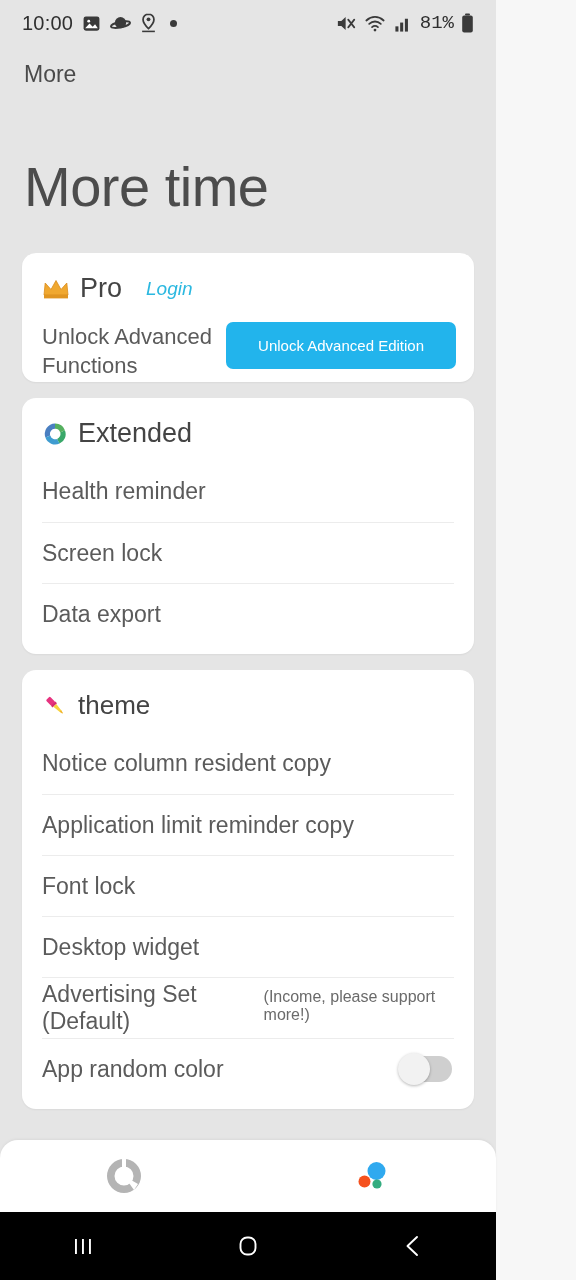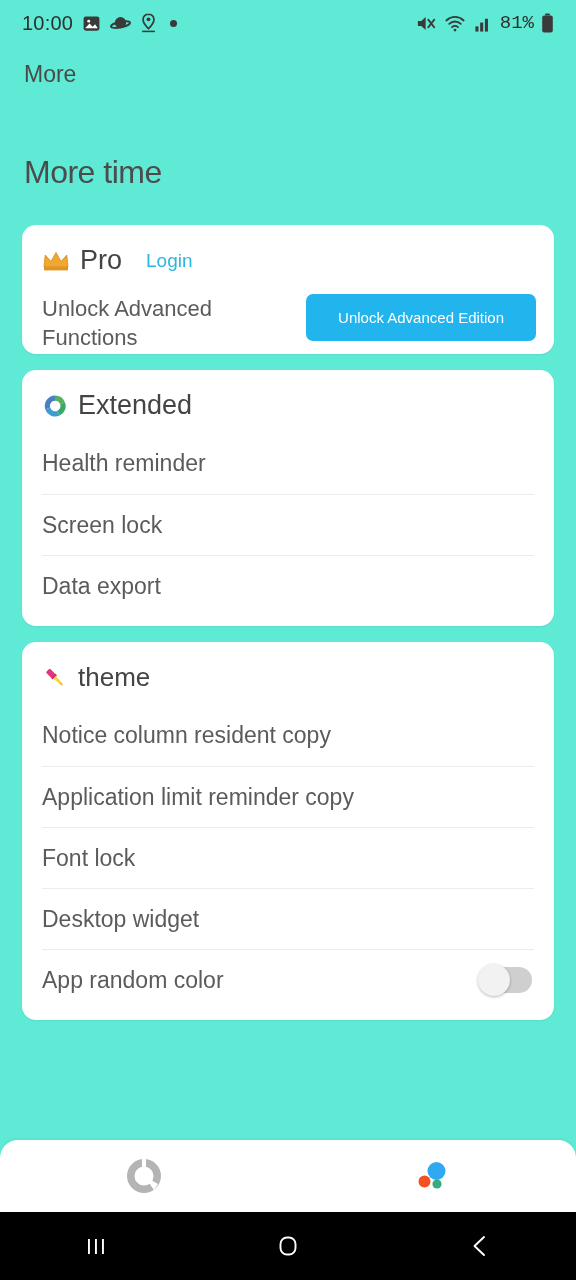--- a/index.html
+++ b/index.html
@@ -2,57 +2,57 @@
 <html><head>
 <meta charset="utf-8">
 <style>
   * { box-sizing: border-box; margin: 0; padding: 0; }
   html, body {
     width: 576px; height: 1280px;
     background: #f7f7f7;
     font-family: "Liberation Sans", sans-serif;
     overflow: hidden;
   }
-  .phone { position: relative; width: 576px; height: 1280px; background: #5eead4; }
+  .phone { position: relative; width: 496px; height: 1280px; background: #e5e5e5; }
 
   
   .statusbar {
     height: 46px; display: flex; align-items: center;
     padding: 0 22px; color: #3a3a3a;
   }
   .sb-left { display: flex; align-items: center; gap: 9px; }
   .sb-time { font-size: 20px; letter-spacing: .2px; color: #2f2f2f; }
   .sb-right { margin-left: auto; display: flex; align-items: center; gap: 7px; font-family: Liberation Mono, monospace; }
   .sb-batt-text { font-size: 19px; color: #2f2f2f; }
   .sb-ico { display: inline-block; line-height: 0; }
   .dot-ico { width: 7px; height: 7px; border-radius: 50%; background: #3a3a3a; display: inline-block; margin-left: 4px; }
 
   
   .toolbar { height: 56px; display: flex; align-items: center; padding: 0 24px; }
   .toolbar-title { font-size: 23px; color: #4a4a4a; }
 
   
   .big-header { padding: 52px 24px 34px 24px; }
-  .big-header h1 { font-size: 32px; font-weight: 400; color: #4c4c4c; letter-spacing: -.5px; }
+  .big-header h1 { font-size: 56px; font-weight: 400; color: #4c4c4c; letter-spacing: -.5px; }
 
   
   .card {
     margin: 0 22px 16px 22px;
     background: #fff;
     border-radius: 14px;
     box-shadow: 0 1px 2px rgba(0,0,0,.055);
     overflow: hidden;
   }
   .card-head {
     display: flex; align-items: center; gap: 10px;
     padding: 20px 20px 6px 20px;
   }
   .card-head .ttl { font-size: 27px; color: #444; }
   .card-head .ttl.small { font-size: 26px; }
-  .login-link { font-size: 19px; color: #2bb8e0; margin-left: 14px; margin-top: 1px; }
+  .login-link { font-size: 19px; color: #2bb8e0; margin-left: 14px; margin-top: 1px; font-style: italic; }
 
   
   .pro-row {
     display: flex; align-items: flex-start; justify-content: space-between;
     padding: 12px 18px 0 20px; height: 72px; overflow: hidden;
   }
   .pro-desc {
     font-size: 22px; color: #5b5b5b; line-height: 1.33;
     max-width: 250px;
   }
@@ -253,20 +253,26 @@
             <span>Font lock</span>
           </span>
       </div>
       <div class="row">
         <span class="label">
             <span>Desktop widget</span>
           </span>
       </div>
       <div class="row">
         <span class="label">
+          <span>Advertising Set (Default)</span>
+          <span class="sub">(Income, please support more!)</span>
+        </span>
+      </div>
+      <div class="row">
+        <span class="label">
             <span>App random color</span>
           </span>
         <span class="spacer"></span>
         <span class="toggle">
           <span class="knob"></span>
         </span>
       </div>
     </div>
   </div>
 

